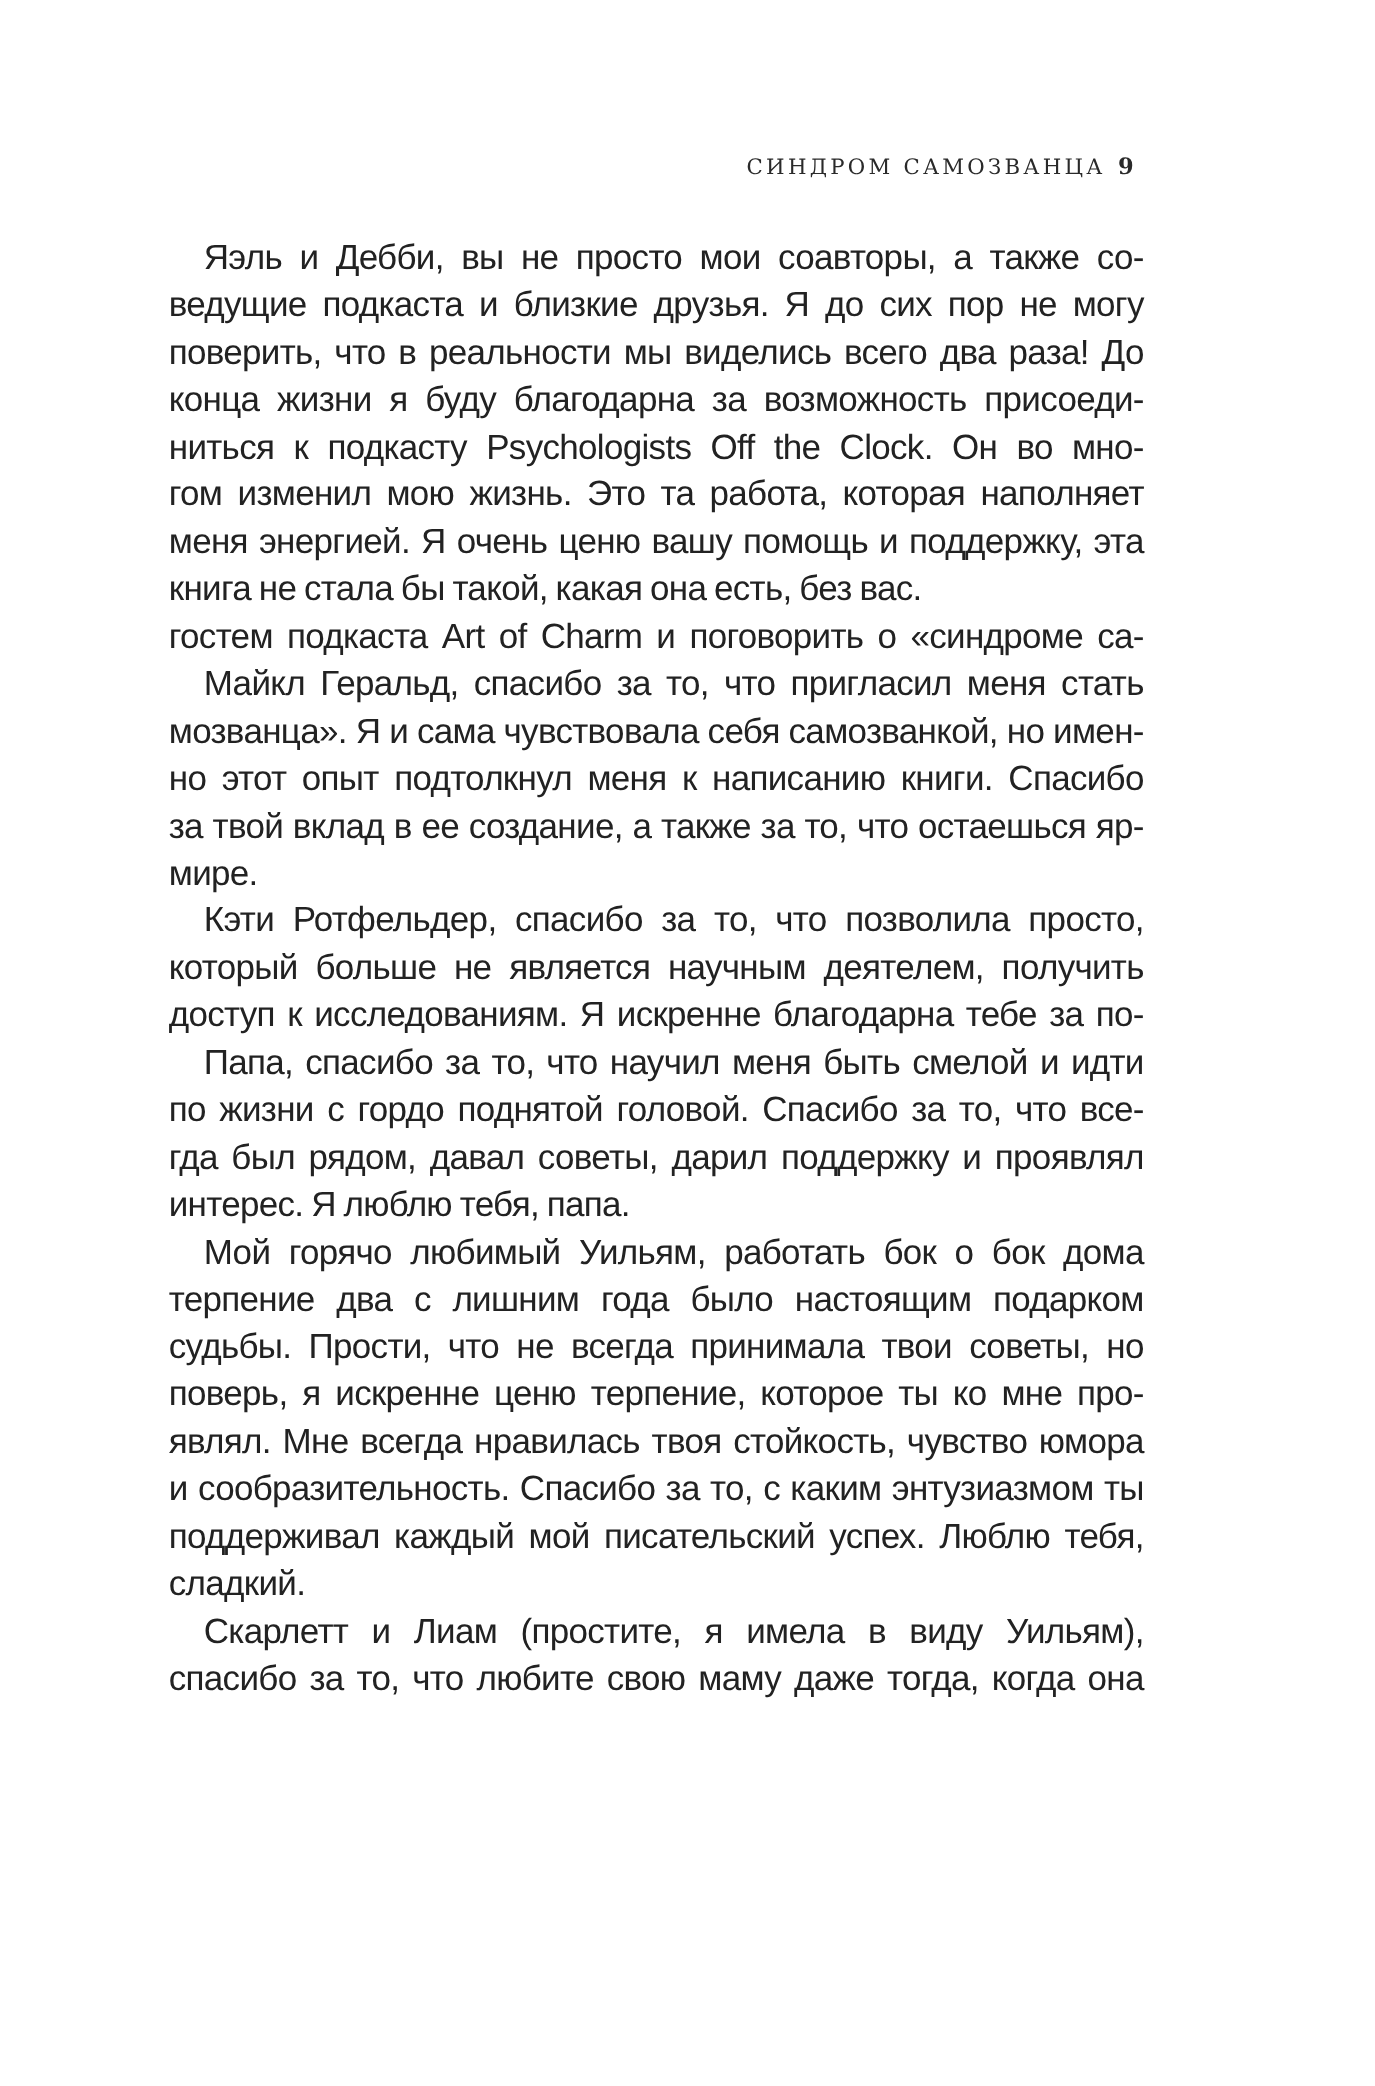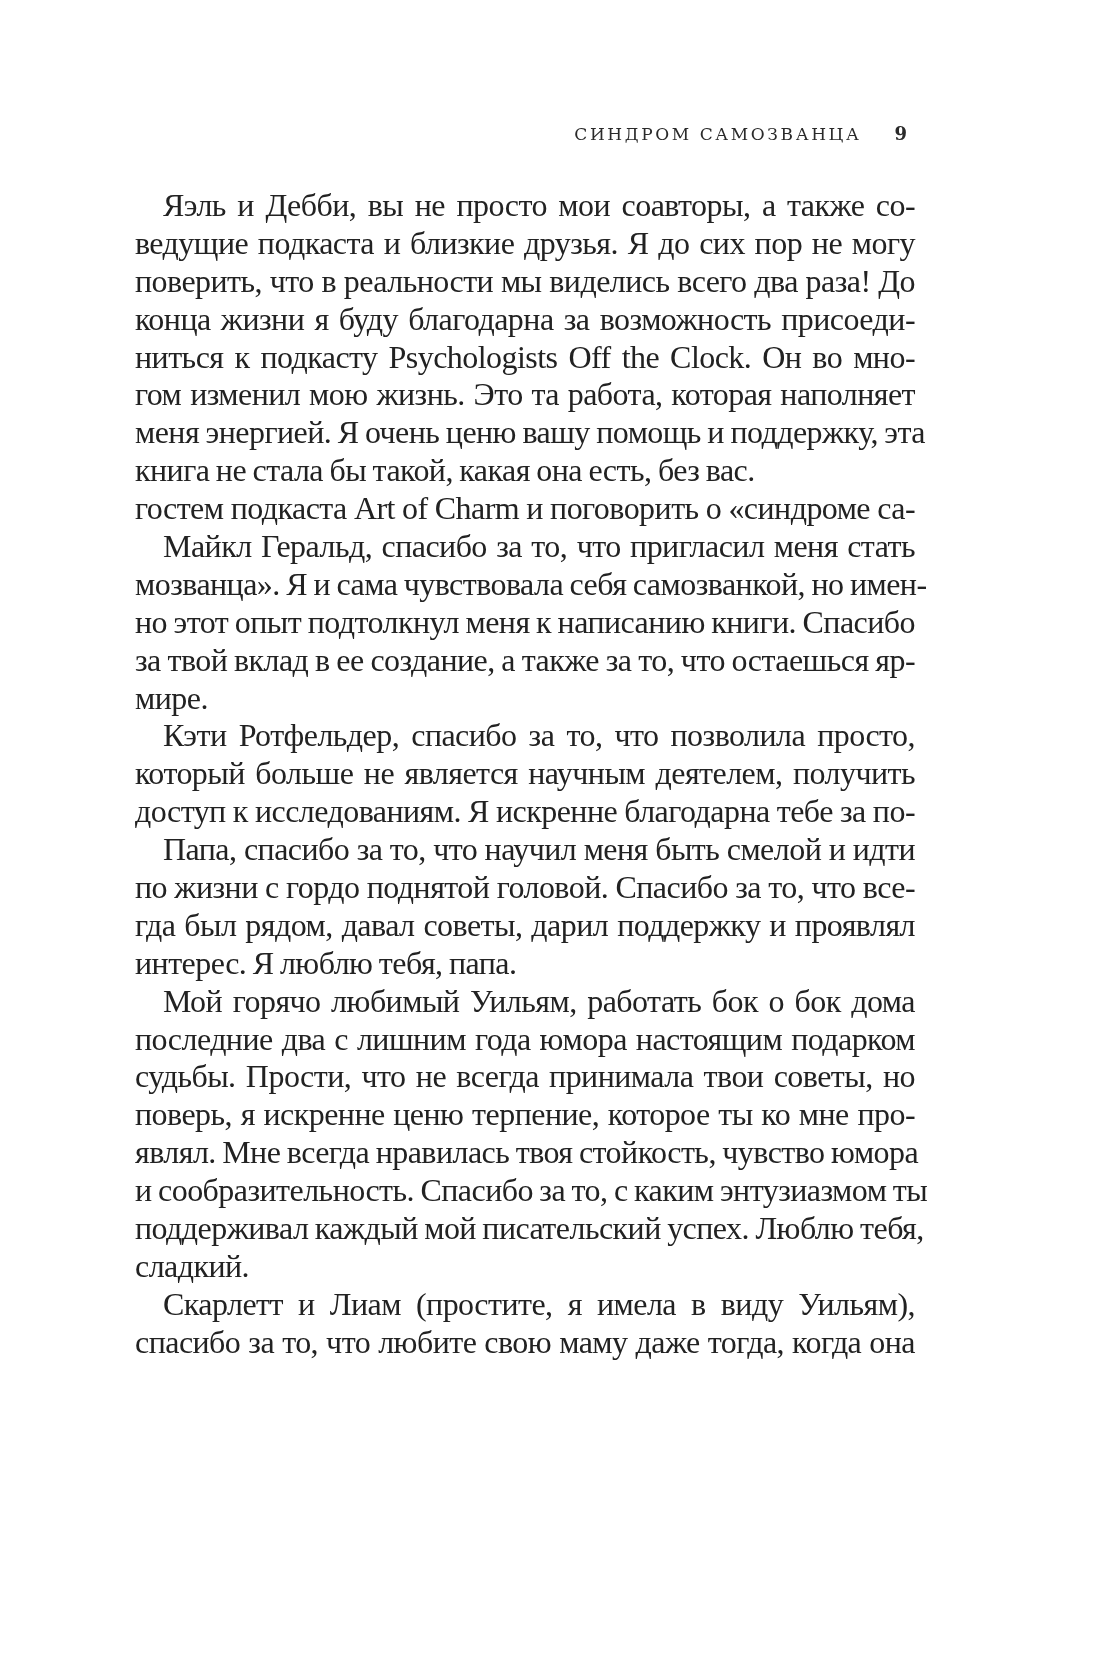--- a/index.html
+++ b/index.html
@@ -1,27 +1,27 @@
 <!DOCTYPE html>
 <html><head>
 <meta charset="utf-8">
 <style>
   html, body { margin: 0; padding: 0; background: #ffffff; }
   body { width: 1100px; height: 1669px; position: relative; overflow: hidden; }
   .header {
     position: absolute; top: 123px; right: 193px;
     font-family: "DejaVu Serif", "Liberation Serif", serif;
     font-size: 17px; letter-spacing: 2.6px; color: #2a2a2a;
-    display: flex; align-items: baseline; gap: 33px;
+    display: flex; align-items: baseline; gap: 10px;
   }
   .header .num { font-weight: bold; letter-spacing: 0; font-size: 18px; }
   .body-text {
     position: absolute; top: 187px; left: 135px; width: 780px;
-    font-family: Liberation Serif, serif;
-    font-size: 32px; line-height: 37.9px; color: #222222;
+    font-family: Liberation Sans, sans-serif;
+    font-size: 28px; line-height: 37.9px; color: #222222;
   }
   .line {
     display: block; height: 37.9px; white-space: nowrap;
     text-align: justify; text-align-last: justify;
     letter-spacing: -0.55px; word-spacing: -1px;
   }
   .line.last { text-align-last: left; }
   .line.indent { padding-left: 28px; }
 </style>
 </head>
@@ -57,21 +57,21 @@
       <span class="line">доступ к исследованиям. Я искренне благодарна тебе за по-</span>
     </div>
     <div>
       <span class="line indent">Папа, спасибо за то, что научил меня быть смелой и идти</span>
       <span class="line">по жизни с гордо поднятой головой. Спасибо за то, что все-</span>
       <span class="line">гда был рядом, давал советы, дарил поддержку и проявлял</span>
       <span class="line last">интерес. Я люблю тебя, папа.</span>
     </div>
     <div>
       <span class="line indent">Мой горячо любимый Уильям, работать бок о бок дома</span>
-      <span class="line">последние два с лишним года юмора настоящим подарком</span>
+      <span class="line">терпение два с лишним года было настоящим подарком</span>
       <span class="line">судьбы. Прости, что не всегда принимала твои советы, но</span>
       <span class="line">поверь, я искренне ценю терпение, которое ты ко мне про-</span>
       <span class="line">являл. Мне всегда нравилась твоя стойкость, чувство юмора</span>
       <span class="line">и сообразительность. Спасибо за то, с каким энтузиазмом ты</span>
       <span class="line">поддерживал каждый мой писательский успех. Люблю тебя,</span>
       <span class="line last">сладкий.</span>
     </div>
     <div>
       <span class="line indent">Скарлетт и Лиам (простите, я имела в виду Уильям),</span>
       <span class="line">спасибо за то, что любите свою маму даже тогда, когда она</span>

